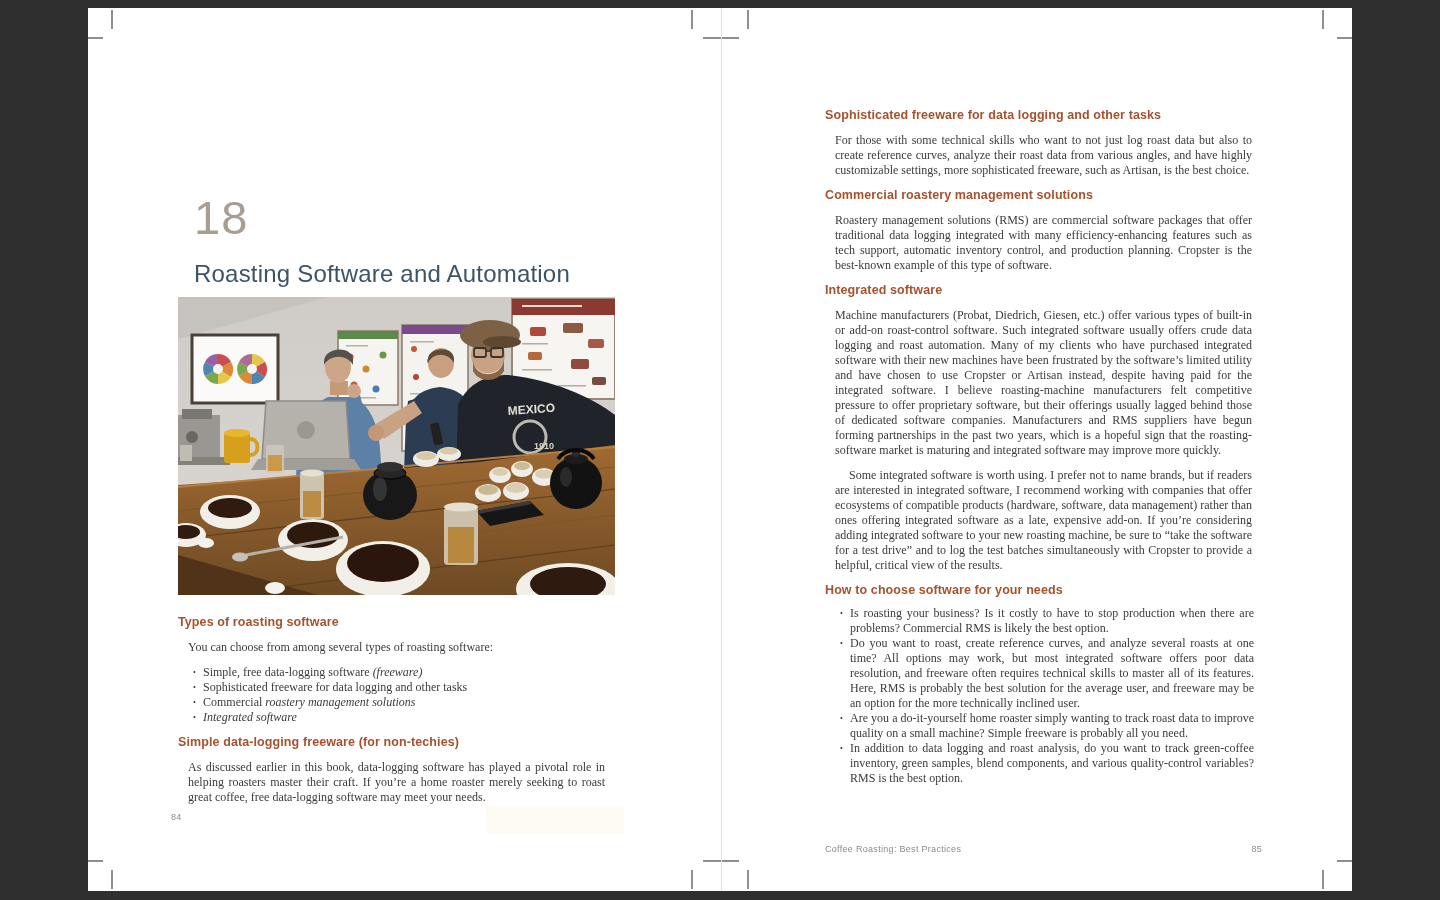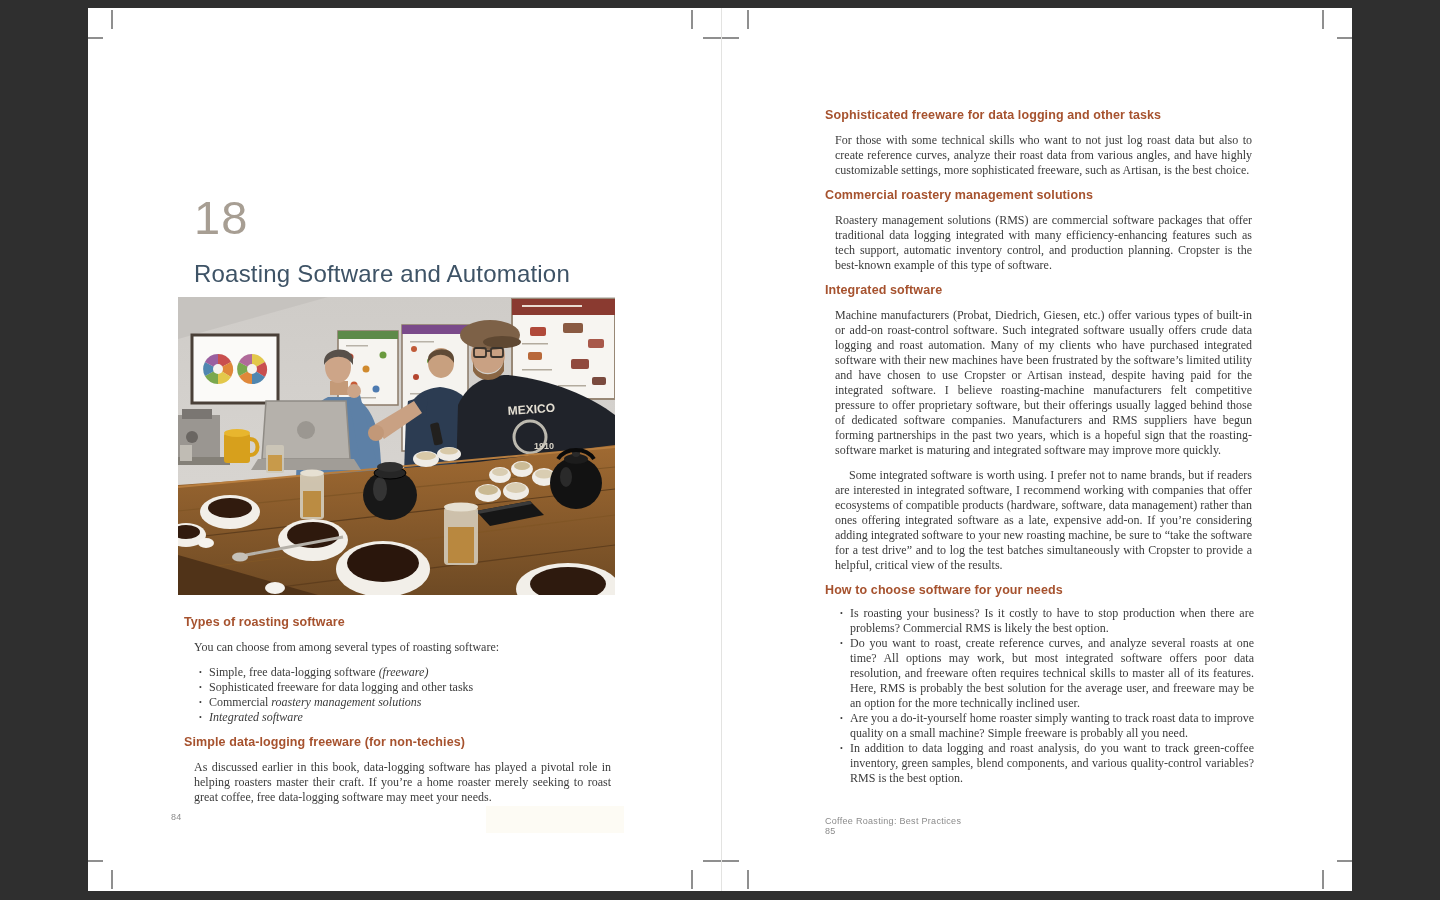--- a/index.html
+++ b/index.html
@@ -28,35 +28,35 @@
   figure.photo{position:absolute;left:90px;top:289px;width:437px;height:298px;margin:0;
     overflow:hidden;background:#d7d4d0;}
   figure.photo svg{display:block;width:100%;height:100%;}
   .watermark{position:absolute;left:398px;top:798px;width:138px;height:27px;background:#fdfbf4;}
   .pagenum{font-size:9px;color:var(--muted);letter-spacing:0.3px;}
   .pagenum-left{position:absolute;left:83px;top:804px;}
 
   
   .text-col{position:absolute;width:437px;font-family:"Liberation Serif",serif;font-size:12px;
     line-height:15px;color:var(--body);text-align:justify;}
-  #left-sections{left:96px;top:607px;}
+  #left-sections{left:90px;top:607px;}
   #right-sections{left:104px;top:100px;}
   .sec-heading{margin:10px 0 3px;font-family:"Liberation Sans",sans-serif;font-size:12.5px;
     font-weight:700;color:var(--rust);letter-spacing:0.1px;text-align:left;}
   .text-col .sec-heading:first-child{margin-top:0;}
   .body-para{margin:10px;}
   .body-para.indent{text-indent:14px;}
   .bullet-list{margin:8px;padding:0;list-style:none;}
   .bullet-list li{position:relative;padding-left:17px;}
   .bullet-list li::before{content:"\2022";position:absolute;left:7px;top:0;font-size:8px;
     line-height:15px;color:var(--body);}
 
   
-  .footer-right{position:absolute;left:104px;top:808px;width:437px;display:flex;
-    justify-content:space-between;align-items:baseline;flex-direction:column;}
+  .footer-right{position:absolute;left:104px;top:836px;width:437px;display:flex;
+    justify-content:space-between;align-items:baseline;}
 </style>
 </head>
 <body>
 
 <div class="spread">
 
   <div class="crop-v" style="left:23px;top:2px"></div>
   <div class="crop-v" style="left:603px;top:2px"></div>
   <div class="crop-v" style="left:659px;top:2px"></div>
   <div class="crop-v" style="left:1234px;top:2px"></div>

